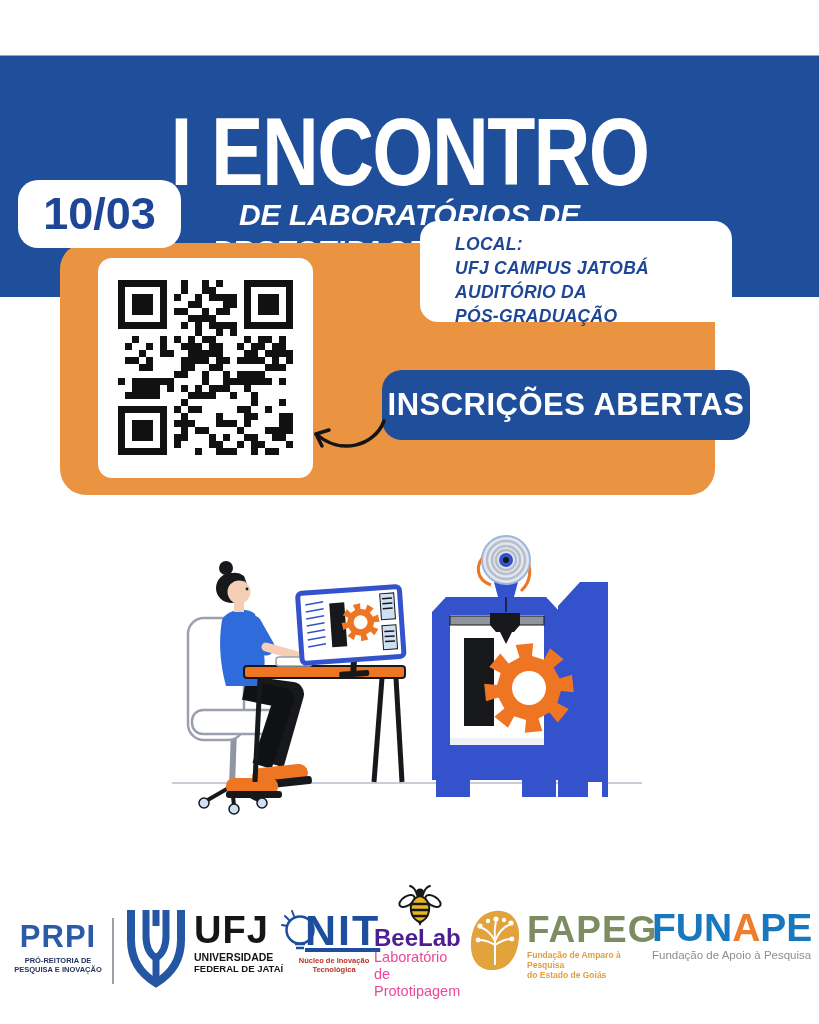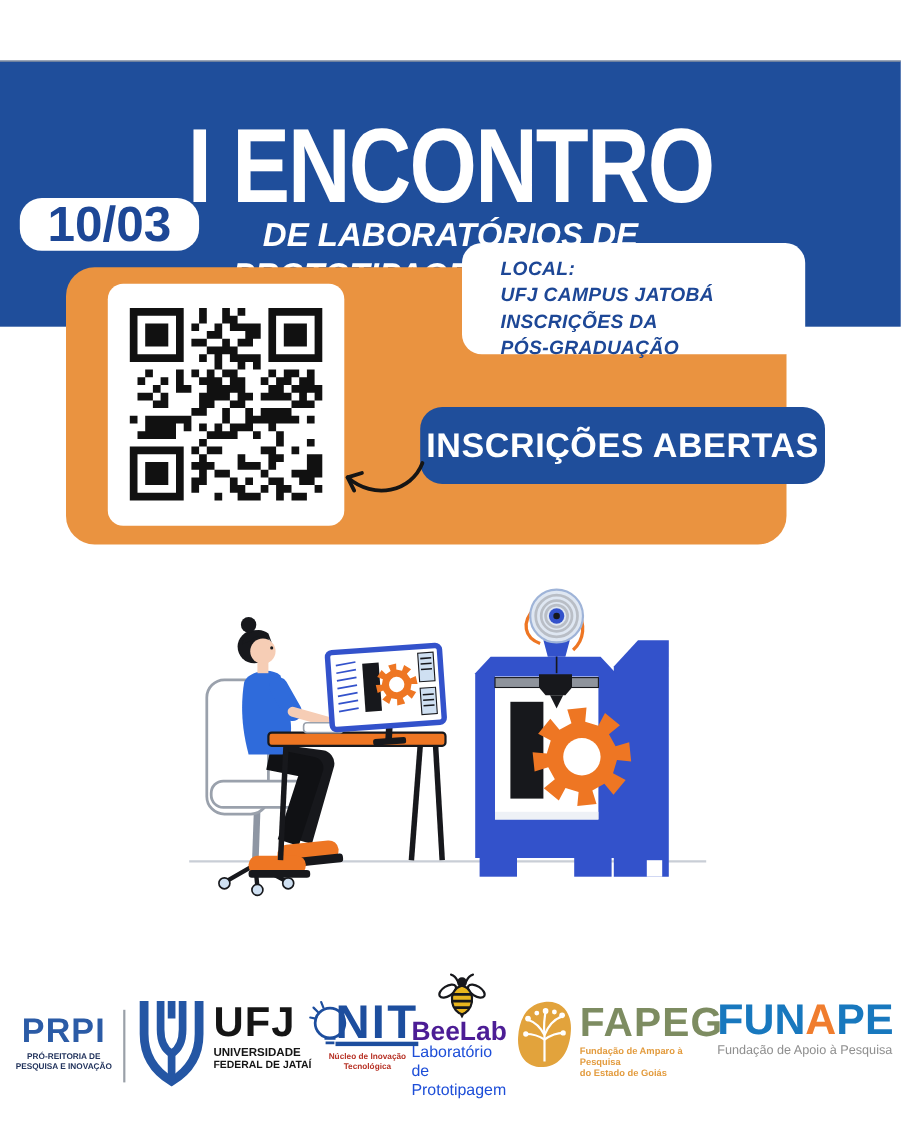--- a/index.html
+++ b/index.html
@@ -10,21 +10,21 @@
   
   .band { position:absolute; left:0; top:55px; width:819px; height:242px;
           background:var(--header-blue,#1F4E9B); border-top:1px solid #a3a3a3; }
   .title { position:absolute; left:0; top:48px; width:819px; text-align:center;
            color:#fff; font-size:96px; font-weight:800; line-height:1;
            transform:scaleX(.82); transform-origin:center; letter-spacing:-2px; white-space:nowrap; }
   .subtitle { position:absolute; left:0; top:141px; width:819px; text-align:center;
               color:#fff; font-size:30px; font-weight:700; font-style:italic; line-height:36px; }
 
   
-  .date-badge { position:absolute; left:18px; top:180px; width:163px; height:48px;
+  .date-badge { position:absolute; left:18px; top:180px; width:163px; height:68px;
                 background:#fff; border-radius:20px; display:flex; align-items:center; justify-content:center;
                 color:var(--navy-text,#1D4796); font-size:45px; font-weight:800; }
 
   
   .orange-panel { position:absolute; left:60px; top:243px; width:655px; height:252px;
                   background:var(--orange,#EA9340); border-radius:26px; }
   .qr-card { position:absolute; left:98px; top:258px; width:215px; height:220px;
              background:#fff; border-radius:14px; }
   .local-card { position:absolute; left:375px; top:221px; width:312px; height:101px;
                 background:#fff; border-radius:18px; padding:11px 0 0 35px;
@@ -49,21 +49,21 @@
   .ufj-text .sub1 { font-size:10.5px; font-weight:800; color:#151515; line-height:12px; margin-top:3px; }
   .ufj-text .sub2 { font-size:9.5px;  font-weight:800; color:#151515; line-height:11px; }
   .nit { position:absolute; left:281px; top:906px; width:106px; height:72px; }
   .nit-bulb { position:absolute; left:0; top:2px; }
   .nit .name { position:absolute; left:24px; top:0; font-size:43px; font-weight:800; color:#1d4e9e; letter-spacing:2px;text-decoration:underline; }
   .nit .sub  { position:absolute; left:0; top:50px; width:106px; text-align:center;
                font-size:7.5px; font-weight:700; color:#b73226; line-height:9px; }
   .beelab { position:absolute; left:374px; top:884px; width:92px; }
   .beelab svg { display:block; margin:0 auto 1px auto; }
   .beelab .name { font-size:24px; font-weight:800; color:#4c1d95; line-height:22px; }
-  .beelab .sub  { font-size:14.5px; color:#1d4ed8; line-height:17px; }
+  .beelab .sub  { font-size:14.5px; color:#ec4899; line-height:17px; }
   .fapeg { position:absolute; left:468px; top:906px; width:185px; height:75px; }
   .fapeg-blob { position:absolute; left:0; top:3px; }
   .fapeg-text { position:absolute; left:59px; top:7px; }
   .fapeg-text .name { font-size:37px; font-weight:800; color:#7d8c61; line-height:34px; letter-spacing:1px; }
   .fapeg-text .sub  { font-size:8.5px; font-weight:700; color:#e39c3f; line-height:10px; margin-top:3px; }
   .funape { position:absolute; left:652px; top:910px; }
   .funape .name { font-size:39px; font-weight:800; line-height:36px; white-space:nowrap; }
   .funape .p1, .funape .p3 { color:#1878be; }
   .funape .p2 { color:#f07d2e; }
   .funape .sub { font-size:11.5px; color:#8e8e8e; margin-top:3px; white-space:nowrap; }
@@ -89,21 +89,21 @@
 
   <div class="qr-card">
     <svg id="qr-svg" width="215" height="220" viewBox="0 0 215 220">
       <path id="qr-path" fill="#111" fill-rule="evenodd" d="M83,22h7v7h-7zM104,22h7v7h-7zM118,22h7v7h-7zM83,29h7v7h-7zM104,29h7v7h-7zM111,29h7v7h-7zM76,36h7v7h-7zM97,36h7v7h-7zM111,36h7v7h-7zM118,36h7v7h-7zM125,36h7v7h-7zM132,36h7v7h-7zM90,43h7v7h-7zM97,43h7v7h-7zM125,43h7v7h-7zM132,43h7v7h-7zM76,50h7v7h-7zM83,50h7v7h-7zM104,50h7v7h-7zM118,50h7v7h-7zM125,50h7v7h-7zM90,57h7v7h-7zM97,57h7v7h-7zM104,57h7v7h-7zM111,57h7v7h-7zM83,64h7v7h-7zM97,64h7v7h-7zM111,64h7v7h-7zM118,64h7v7h-7zM125,64h7v7h-7zM132,64h7v7h-7zM97,71h7v7h-7zM118,71h7v7h-7zM132,71h7v7h-7zM34,78h7v7h-7zM62,78h7v7h-7zM76,78h7v7h-7zM90,78h7v7h-7zM104,78h7v7h-7zM111,78h7v7h-7zM146,78h7v7h-7zM160,78h7v7h-7zM167,78h7v7h-7zM181,78h7v7h-7zM27,85h7v7h-7zM48,85h7v7h-7zM62,85h7v7h-7zM83,85h7v7h-7zM90,85h7v7h-7zM97,85h7v7h-7zM111,85h7v7h-7zM118,85h7v7h-7zM139,85h7v7h-7zM153,85h7v7h-7zM160,85h7v7h-7zM174,85h7v7h-7zM181,85h7v7h-7zM41,92h7v7h-7zM62,92h7v7h-7zM69,92h7v7h-7zM90,92h7v7h-7zM97,92h7v7h-7zM104,92h7v7h-7zM111,92h7v7h-7zM118,92h7v7h-7zM146,92h7v7h-7zM153,92h7v7h-7zM167,92h7v7h-7zM174,92h7v7h-7zM181,92h7v7h-7zM188,92h7v7h-7zM27,99h7v7h-7zM34,99h7v7h-7zM48,99h7v7h-7zM83,99h7v7h-7zM90,99h7v7h-7zM97,99h7v7h-7zM104,99h7v7h-7zM118,99h7v7h-7zM125,99h7v7h-7zM139,99h7v7h-7zM146,99h7v7h-7zM153,99h7v7h-7zM160,99h7v7h-7zM174,99h7v7h-7zM188,99h7v7h-7zM41,106h7v7h-7zM48,106h7v7h-7zM83,106h7v7h-7zM90,106h7v7h-7zM111,106h7v7h-7zM118,106h7v7h-7zM167,106h7v7h-7zM174,106h7v7h-7zM181,106h7v7h-7zM76,113h7v7h-7zM83,113h7v7h-7zM104,113h7v7h-7zM125,113h7v7h-7zM139,113h7v7h-7zM146,113h7v7h-7zM153,113h7v7h-7zM160,113h7v7h-7zM20,120h7v7h-7zM34,120h7v7h-7zM41,120h7v7h-7zM48,120h7v7h-7zM55,120h7v7h-7zM62,120h7v7h-7zM69,120h7v7h-7zM104,120h7v7h-7zM125,120h7v7h-7zM132,120h7v7h-7zM139,120h7v7h-7zM146,120h7v7h-7zM153,120h7v7h-7zM160,120h7v7h-7zM167,120h7v7h-7zM181,120h7v7h-7zM34,127h7v7h-7zM41,127h7v7h-7zM48,127h7v7h-7zM55,127h7v7h-7zM69,127h7v7h-7zM83,127h7v7h-7zM97,127h7v7h-7zM111,127h7v7h-7zM118,127h7v7h-7zM125,127h7v7h-7zM146,127h7v7h-7zM27,134h7v7h-7zM34,134h7v7h-7zM41,134h7v7h-7zM48,134h7v7h-7zM55,134h7v7h-7zM90,134h7v7h-7zM97,134h7v7h-7zM104,134h7v7h-7zM111,134h7v7h-7zM132,134h7v7h-7zM153,134h7v7h-7zM83,141h7v7h-7zM153,141h7v7h-7zM181,141h7v7h-7zM76,148h7v7h-7zM90,148h7v7h-7zM97,148h7v7h-7zM139,148h7v7h-7zM146,148h7v7h-7zM167,148h7v7h-7zM83,155h7v7h-7zM118,155h7v7h-7zM146,155h7v7h-7zM153,155h7v7h-7zM181,155h7v7h-7zM188,155h7v7h-7zM76,162h7v7h-7zM83,162h7v7h-7zM90,162h7v7h-7zM118,162h7v7h-7zM125,162h7v7h-7zM132,162h7v7h-7zM146,162h7v7h-7zM181,162h7v7h-7zM188,162h7v7h-7zM83,169h7v7h-7zM97,169h7v7h-7zM104,169h7v7h-7zM139,169h7v7h-7zM167,169h7v7h-7zM174,169h7v7h-7zM181,169h7v7h-7zM188,169h7v7h-7zM76,176h7v7h-7zM83,176h7v7h-7zM111,176h7v7h-7zM125,176h7v7h-7zM146,176h7v7h-7zM153,176h7v7h-7zM174,176h7v7h-7zM181,176h7v7h-7zM76,183h7v7h-7zM111,183h7v7h-7zM118,183h7v7h-7zM139,183h7v7h-7zM153,183h7v7h-7zM160,183h7v7h-7zM188,183h7v7h-7zM97,190h7v7h-7zM118,190h7v7h-7zM125,190h7v7h-7zM132,190h7v7h-7zM153,190h7v7h-7zM167,190h7v7h-7zM174,190h7v7h-7zM20,22h49v49h-49z M27,29h35v35h-35z M34,36h21v21h-21zM146,22h49v49h-49z M153,29h35v35h-35z M160,36h21v21h-21zM20,148h49v49h-49z M27,155h35v35h-35z M34,162h21v21h-21z"></path>
     </svg>
   </div>
 
   <div class="local-card">
     <div>LOCAL:</div>
     <div>UFJ CAMPUS JATOBÁ</div>
-    <div>INSCRIÇÕES DA</div>
+    <div>AUDITÓRIO DA</div>
     <div>PÓS-GRADUAÇÃO</div>
   </div>
 
   <button class="cta">INSCRIÇÕES ABERTAS</button>
 
   <svg class="arrow" width="84" height="46" viewBox="0 0 84 46">
     <path d="M76,7 C66,33 32,41 8,20" fill="none" stroke="#151515" stroke-width="3.5" stroke-linecap="round"></path>
     <path d="M8,20 L21,16 M8,20 L14,32" fill="none" stroke="#151515" stroke-width="3.5" stroke-linecap="round"></path>
   </svg>
 

